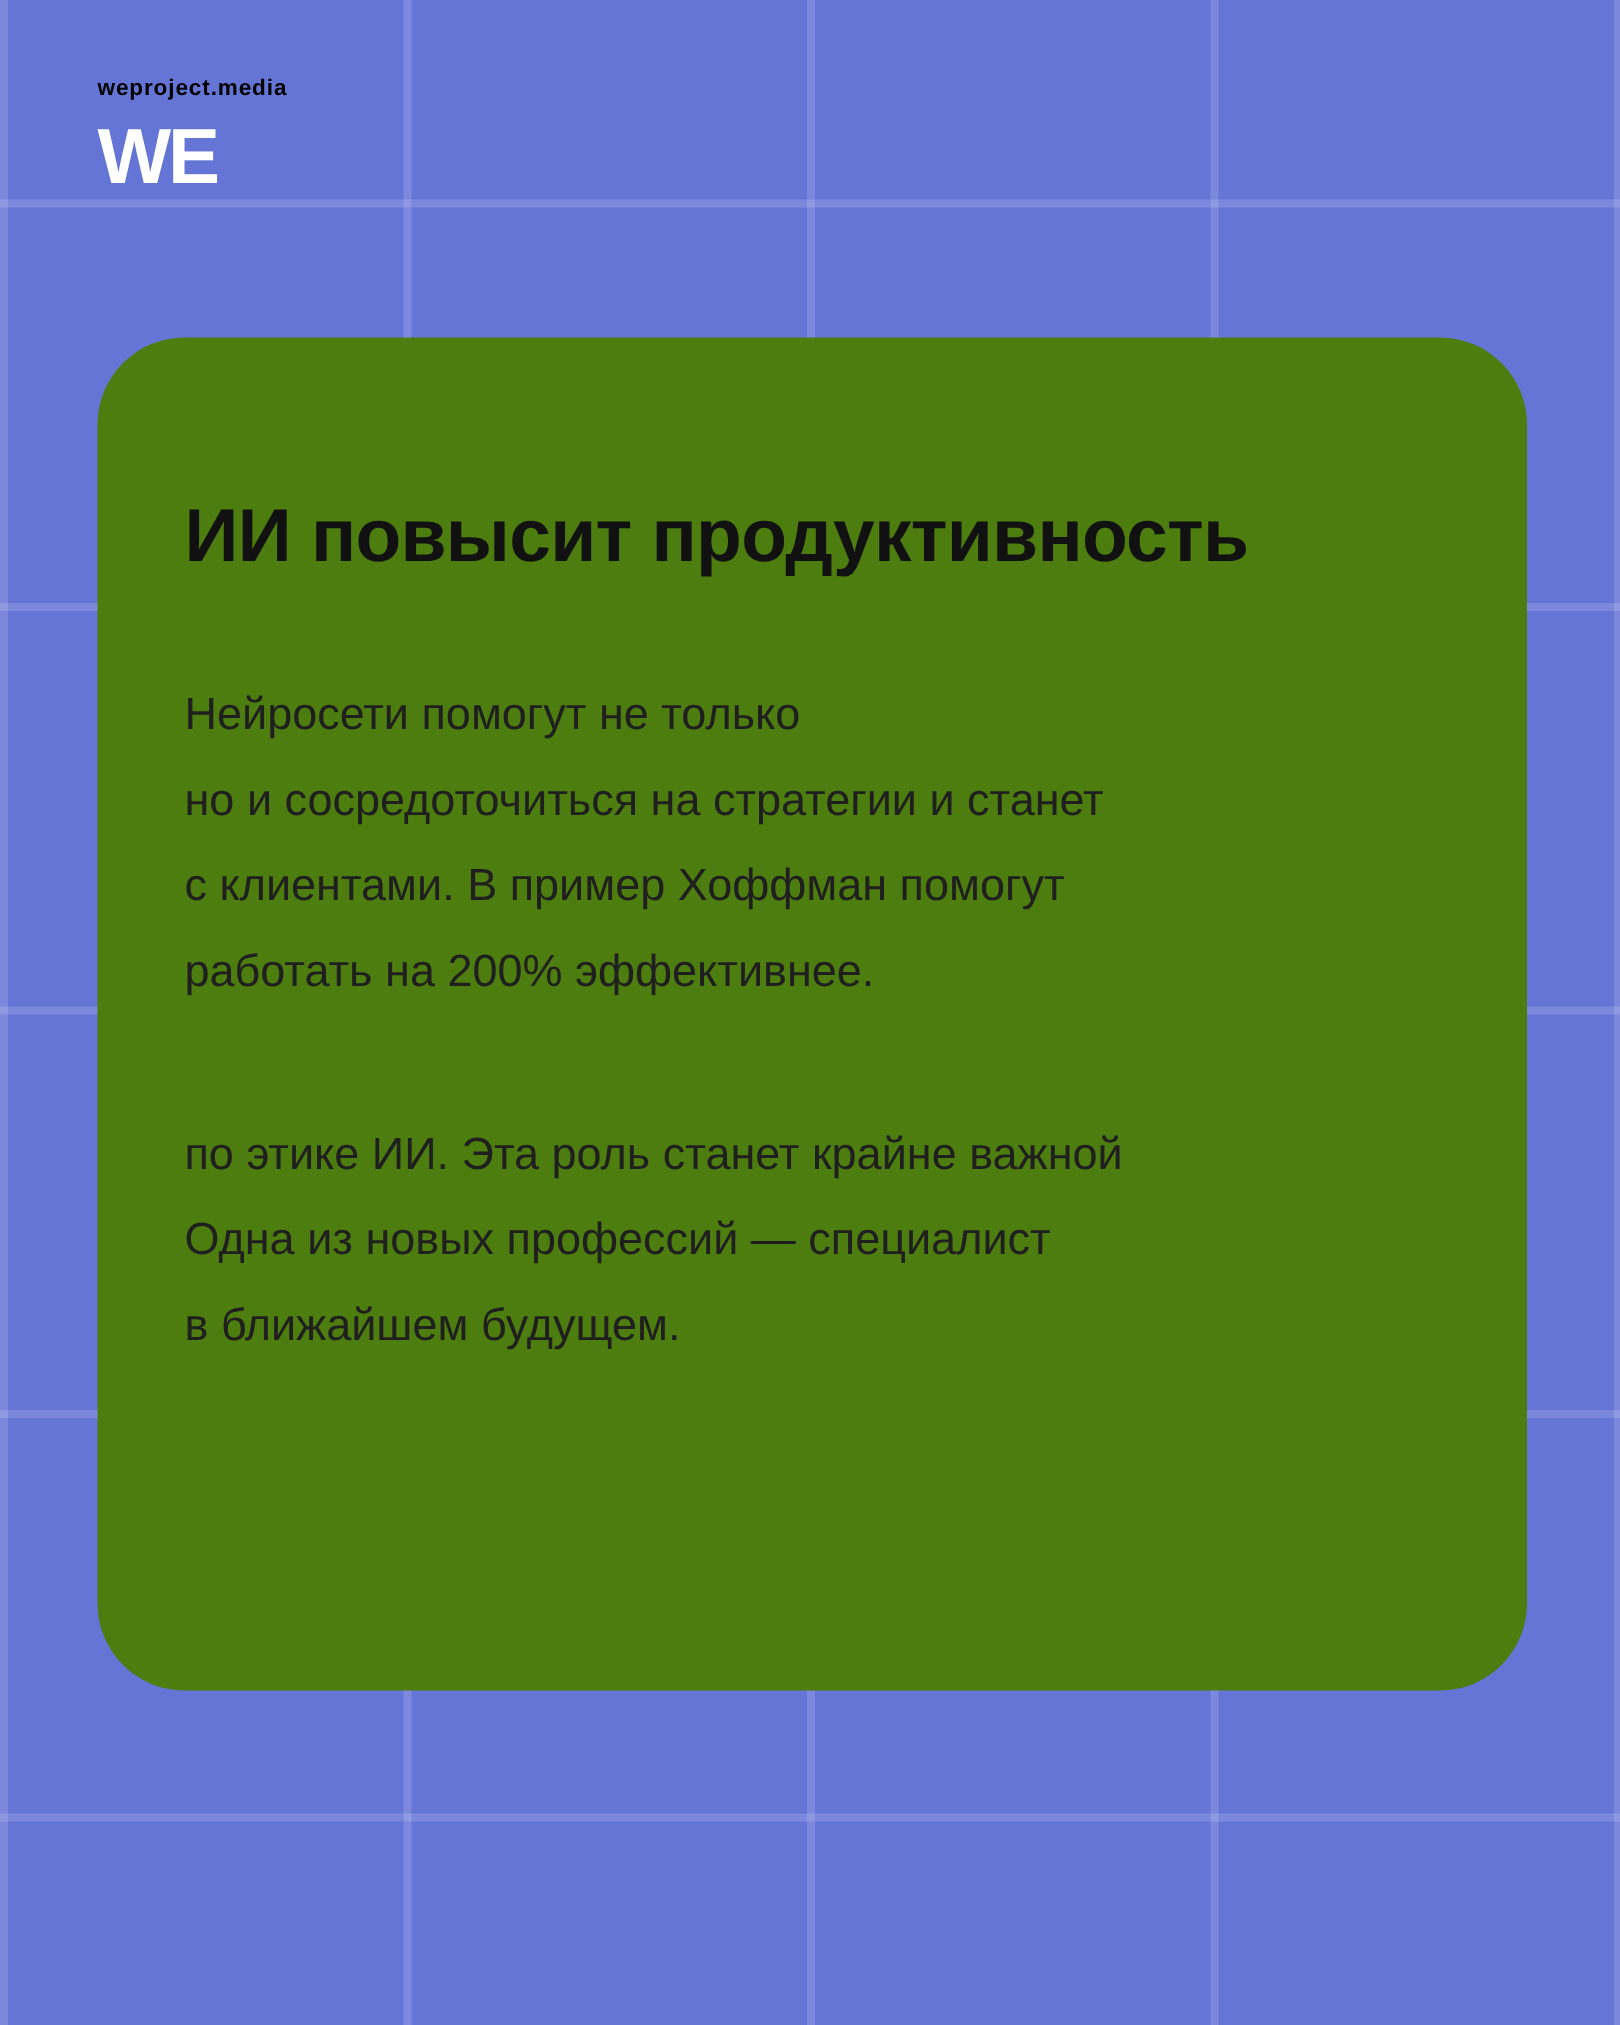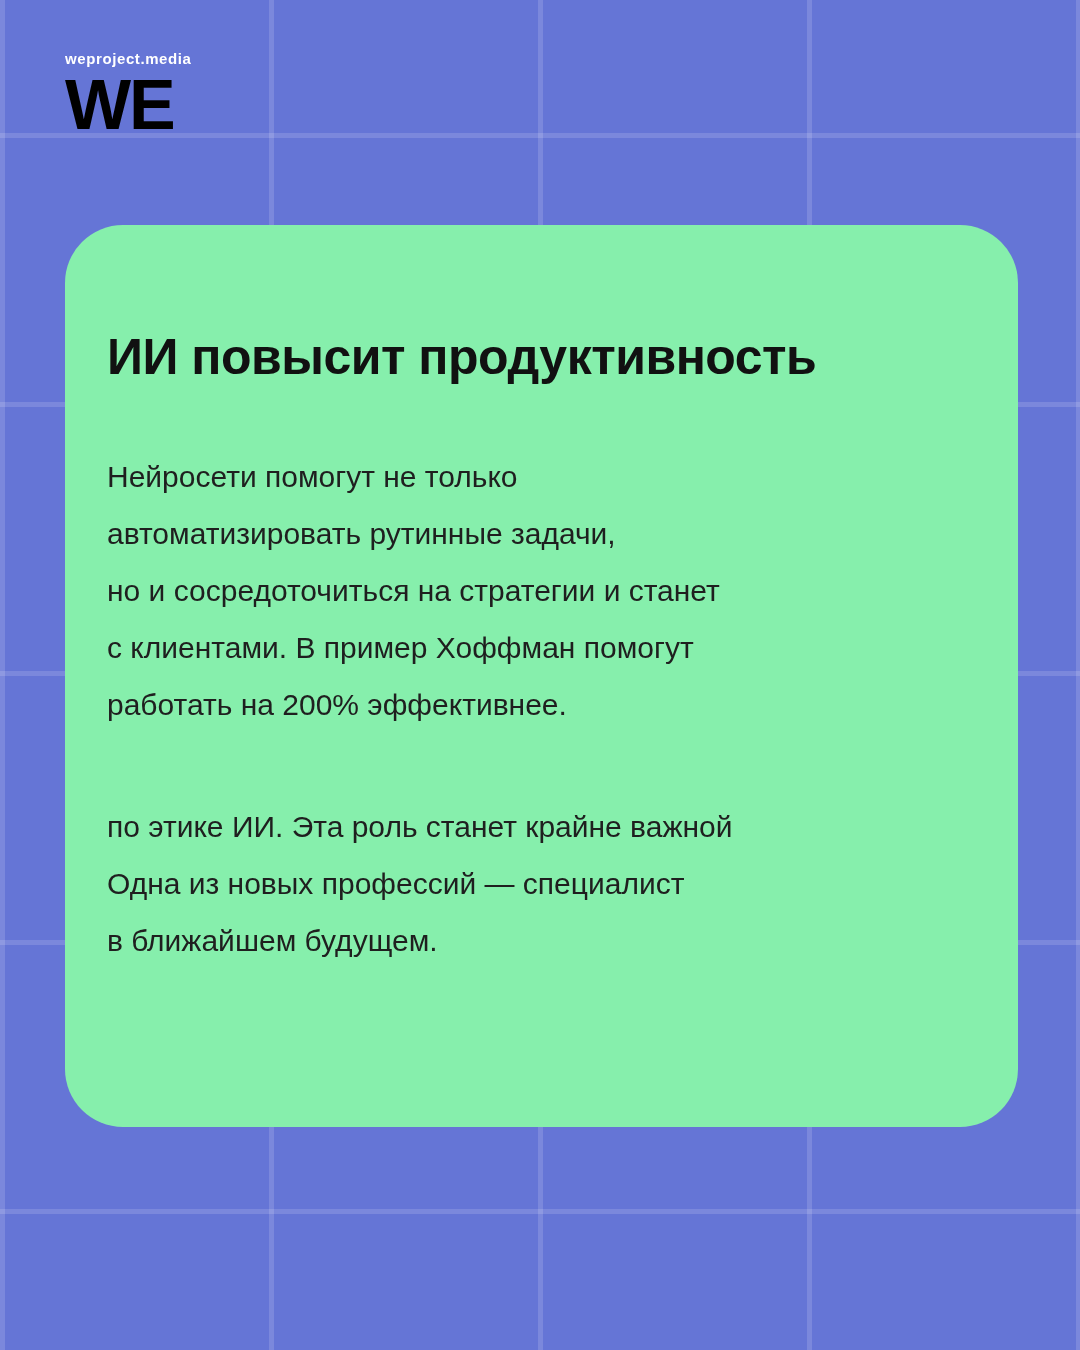--- a/index.html
+++ b/index.html
@@ -24,39 +24,39 @@
     position: absolute;
     left: 65px;
     top: 50px;
     color: #ffffff;
   }
   .logo-site {
     font-size: 15px;
     font-weight: 700;
     letter-spacing: 0.6px;
     line-height: 18px;
-    color: #ffffff;
+    color: #000000;
   }
   .logo-mark {
-    font-size: 70px;
+    font-size: 52px;
     font-weight: 700;
     line-height: 75px;
     letter-spacing: -2px;
-    color: #000000;
+    color: #ffffff;
   }
 
   .card {
     position: absolute;
     left: 65px;
     top: 225px;
     width: 953px;
     height: 902px;
-    background: #86efac;
+    background: #4d7c0f;
     border-radius: 58px;
-    padding: 102px 65px 0 42px;
+    padding: 102px 65px 0 58px;
   }
 
   .card-title {
     font-size: 50px;
     font-weight: 700;
     line-height: 60px;
     letter-spacing: -0.5px;
     color: #111111;
     white-space: nowrap;
   }
@@ -78,21 +78,20 @@
 <div class="logo">
   <div class="logo-site">weproject.media</div>
   <div class="logo-mark">WE</div>
 </div>
 
 <div class="card">
   <h1 class="card-title">ИИ повысит продуктивность</h1>
   <div>
       <div class="para">
         <div class="line">Нейросети помогут не только</div>
-        <div class="line">автоматизировать рутинные задачи,</div>
         <div class="line">но и сосредоточиться на стратегии и станет</div>
         <div class="line">с клиентами. В пример Хоффман помогут</div>
         <div class="line">работать на 200% эффективнее.</div>
       </div>
       <div class="para">
         <div class="line">по этике ИИ. Эта роль станет крайне важной</div>
         <div class="line">Одна из новых профессий — специалист</div>
         <div class="line">в ближайшем будущем.</div>
       </div>
     </div>

